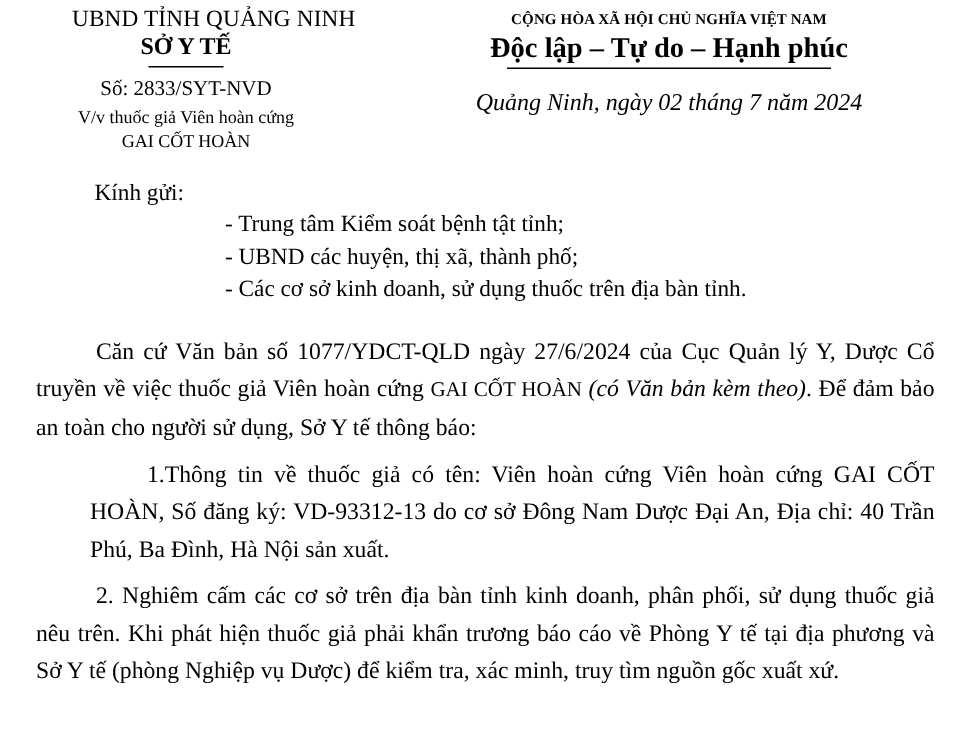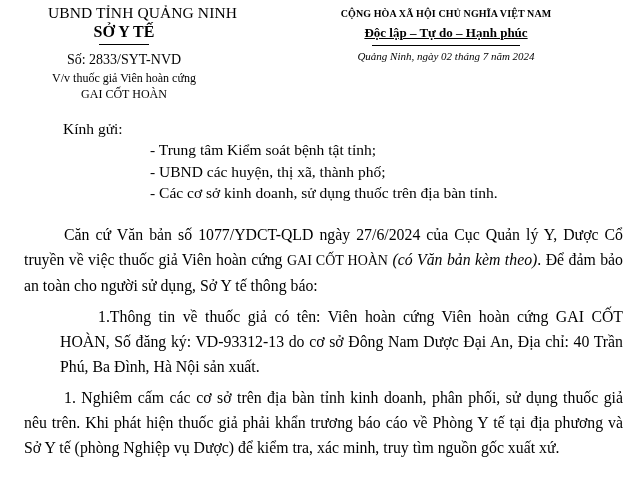--- a/index.html
+++ b/index.html
@@ -67,41 +67,40 @@
   }
 
   .national-title {
     font-weight: bold;
     font-size: 10px;
     line-height: 19px;
     letter-spacing: 0.1px;
   }
   .motto {
     font-weight: bold;
-    font-size: 13px;
+    font-size: 19px;
     line-height: 20px;
     display: inline-block;
     position: relative;
     padding: 0 3px;
-    text-decoration: underline;
   }
   .motto::after {
     content: "";
     position: absolute;
     left: 6%;
     right: 6%;
     bottom: -3px;
     height: 1px;
     background: #000;
   }
   .place-date {
     font-style: italic;
-    font-size: 11px;
+    font-size: 16px;
     line-height: 20px;
-    margin-top: 3px;
+    margin-top: 16px;
   }
 
   
   .recipients {
     margin-top: 16px;
   }
   .recipients-label {
     font-size: 15.5px;
     line-height: 21px;
     padding-left: 63px;
@@ -180,17 +179,17 @@
       <li class="recipient-item">- Các cơ sở kinh doanh, sử dụng thuốc trên địa bàn tỉnh.</li>
     </ul>
   </div>
 
   <div class="body-text">
 
     <p class="para"><span>Căn cứ Văn bản số 1077/YDCT-QLD ngày 27/6/2024 của Cục Quản lý Y, Dược Cổ truyền về việc thuốc giả Viên hoàn cứng </span><span class="smallcaps">GAI CỐT HOÀN</span><span class="ital"> (có Văn bản kèm theo)</span><span>. Để đảm bảo an toàn cho người sử dụng, Sở Y tế thông báo:</span></p>
 
     <p class="para para-tight">1.Thông tin về thuốc giả có tên: Viên hoàn cứng Viên hoàn cứng GAI CỐT HOÀN, Số đăng ký: VD-93312-13 do cơ sở Đông Nam Dược Đại An, Địa chỉ: 40 Trần Phú, Ba Đình, Hà Nội sản xuất.</p>
 
-    <p class="para">1. Nghiêm cấm các cơ sở trên địa bàn tỉnh kinh doanh, phân phối, sử dụng thuốc giả nêu trên. Khi phát hiện thuốc giả phải khẩn trương báo cáo về Phòng Y tế tại địa phương và Sở Y tế (phòng Nghiệp vụ Dược) để kiểm tra, xác minh, truy tìm nguồn gốc xuất xứ.</p>
+    <p class="para">2. Nghiêm cấm các cơ sở trên địa bàn tỉnh kinh doanh, phân phối, sử dụng thuốc giả nêu trên. Khi phát hiện thuốc giả phải khẩn trương báo cáo về Phòng Y tế tại địa phương và Sở Y tế (phòng Nghiệp vụ Dược) để kiểm tra, xác minh, truy tìm nguồn gốc xuất xứ.</p>
 
   </div>
 
 </div>
 
 </body></html>

